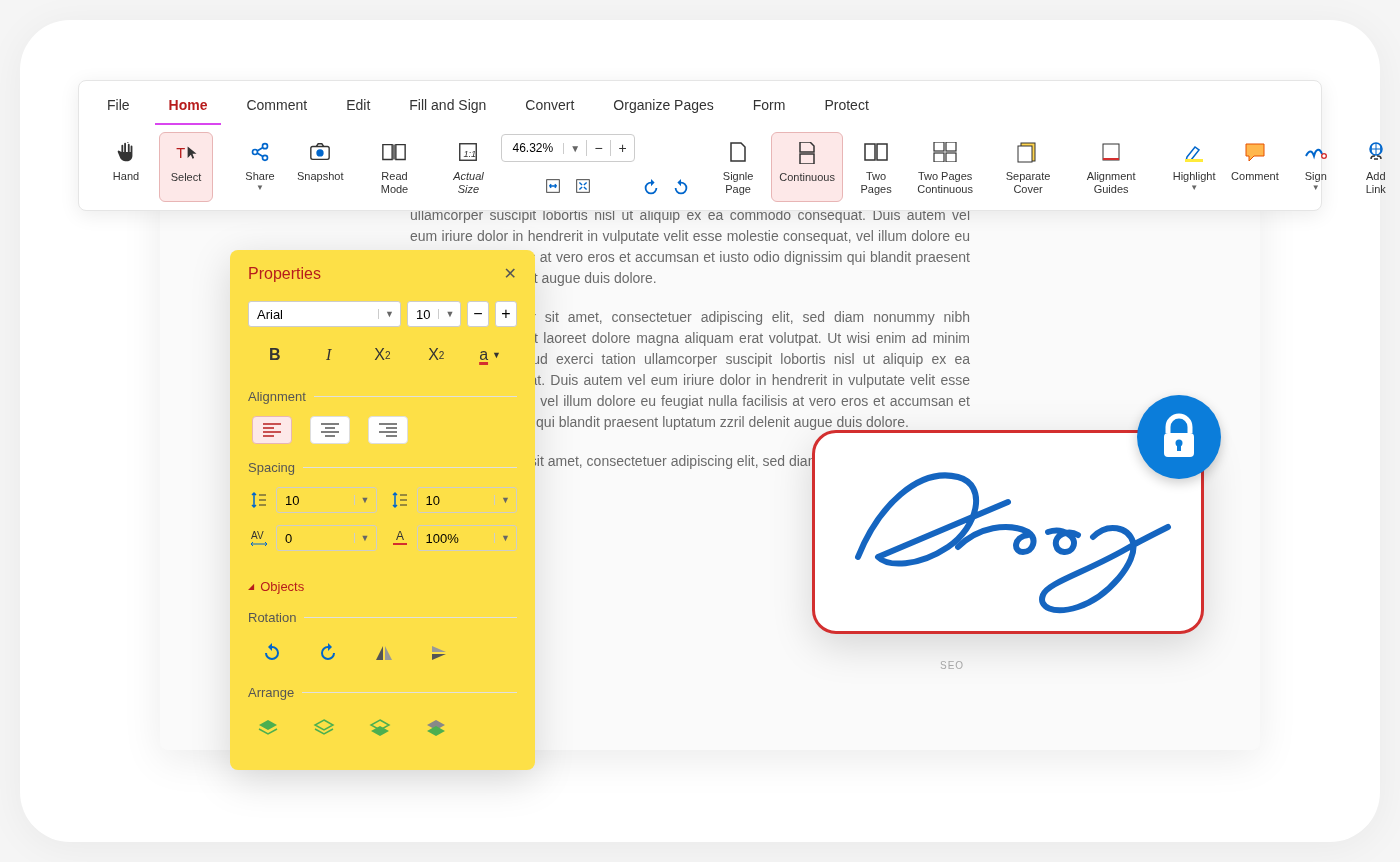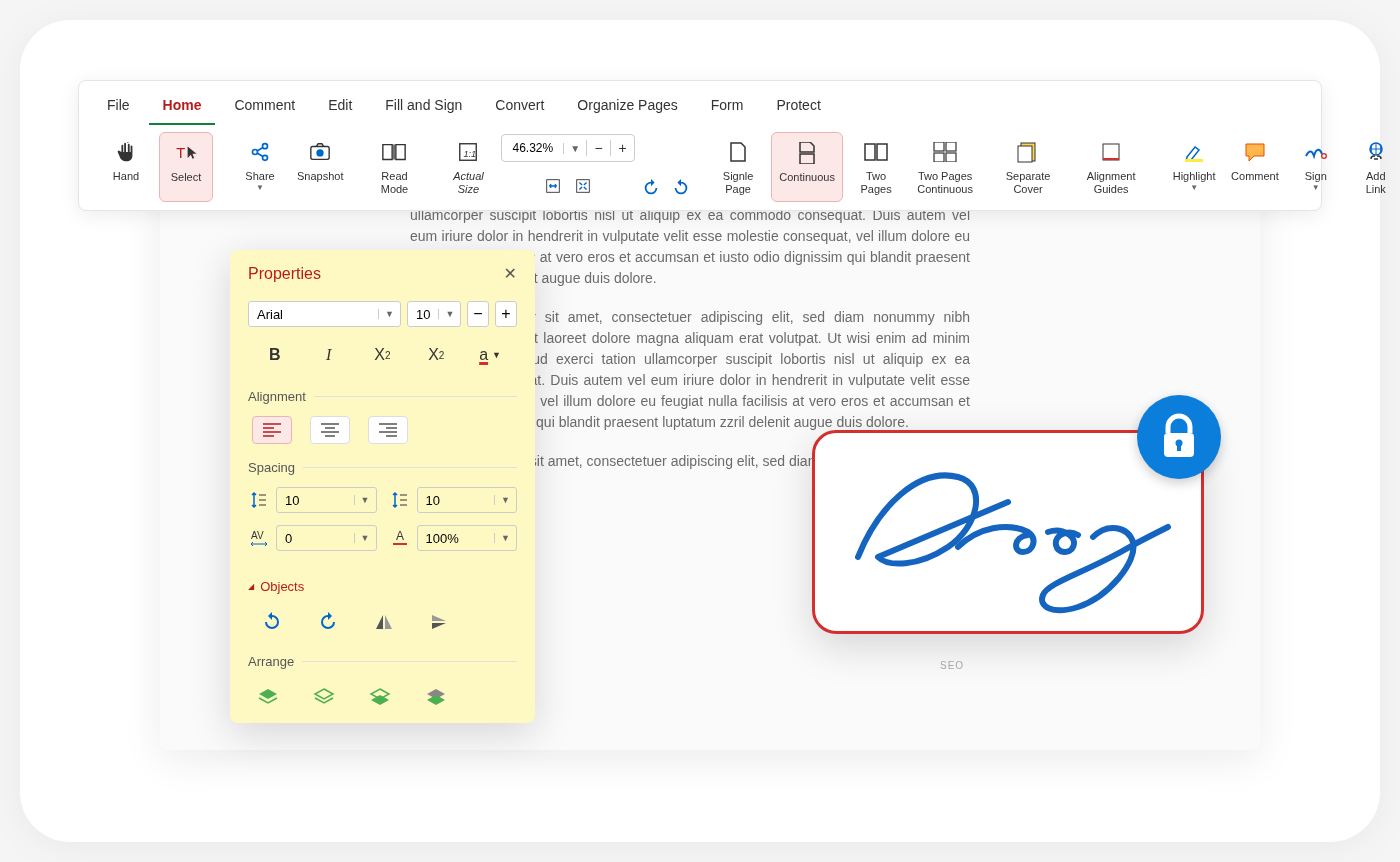--- a/index.html
+++ b/index.html
@@ -1,44 +1,44 @@
 <!DOCTYPE html>
 <html><head>
 <meta charset="utf-8">
 <style>
 * { box-sizing: border-box; margin: 0; padding: 0; font-family: -apple-system, Segoe UI, Arial, sans-serif; }
 body { background: #f5f5f5; width: 1400px; height: 862px; overflow: hidden; position: relative; }
 .app-bg { position: absolute; top: 20px; left: 20px; right: 20px; bottom: 20px; background: #fff; border-radius: 50px; box-shadow: 0 5px 40px rgba(0,0,0,0.05); }
 .doc-bg { position: absolute; top: 170px; left: 160px; width: 1100px; height: 580px; background: #fafafa; border-radius: 8px; box-shadow: 0 10px 40px rgba(0,0,0,0.08); }
 
 .ribbon { position: absolute; top: 80px; left: 78px; right: 78px; background: #fff; border: 1px solid #e5e5e5; border-radius: 8px; box-shadow: 0 4px 20px rgba(0,0,0,0.08); }
-.tabs { display: flex; gap: 5px; padding: 10px 14px 0; border-bottom: 1px solid transparent; }
+.tabs { display: flex; gap: 11px; padding: 10px 14px 0; border-bottom: 1px solid transparent; }
 .tab { padding: 6px 14px 10px; font-size: 14px; color: #333; cursor: pointer; border-bottom: 2px solid transparent; }
-.tab.active { color: #b71c1c; font-weight: 600; border-bottom: 2px solid #15803d; }
+.tab.active { color: #b71c1c; font-weight: 600; border-bottom: 2px solid #d946ef; }
 
 .toolbar { display: flex; align-items: stretch; padding: 6px 10px 8px; gap: 0; }
 .tool-group { display: flex; gap: 6px; padding: 0 10px; }
 .sep { width: 1px; background: #e8e8e8; margin: 4px 0; }
 .tool-button { display: flex; flex-direction: column; align-items: center; justify-content: flex-start; min-width: 54px; padding: 6px 4px; border-radius: 6px; cursor: pointer; font-size: 11px; color: #333; text-align: center; line-height: 1.2; }
 .tool-button.wide { min-width: 72px; }
 .tool-button.selected { background: #fde8e8; border: 1px solid #e8b5b5; }
 .tool-button .ic { height: 28px; display: flex; align-items: center; justify-content: center; margin-bottom: 4px; }
 .tool-button .lbl { white-space: pre-line; }
 .zoombox { display: flex; align-items: center; height: 28px; border: 1px solid #ccc; border-radius: 4px; overflow: hidden; margin-top: 2px; }
 .zoombox .zv { padding: 0 10px; font-size: 12px; }
 .zoombox .dd { border-left: 1px solid #ccc; padding: 0 6px; font-size: 10px; color: #666; }
 .zoombox .zb { border-left: 1px solid #ccc; width: 24px; text-align: center; font-size: 14px; color: #333; }
 .mini-row { display: flex; gap: 10px; margin-top: 6px; justify-content: center; }
 .mini-icon { width: 20px; height: 20px; display: flex; align-items: center; justify-content: center; }
 
 .doc-text { position: absolute; top: 205px; left: 410px; width: 560px; font-size: 14px; color: #6b6b6b; line-height: 1.5; text-align: justify; }
 .doc-text p { margin-bottom: 18px; }
 .seo-caption { position: absolute; top: 660px; left: 940px; font-size: 10px; color: #aaa; letter-spacing: 1px; }
 
-.properties-panel { position: absolute; top: 250px; left: 230px; width: 305px; background: #fef9c3; border-radius: 8px; box-shadow: 0 10px 40px rgba(0,0,0,0.15); padding-bottom: 4px; }
+.properties-panel { position: absolute; top: 250px; left: 230px; width: 305px; background: #fde047; border-radius: 8px; box-shadow: 0 10px 40px rgba(0,0,0,0.15); padding-bottom: 20px; }
 .pp-header { display: flex; justify-content: space-between; align-items: center; padding: 14px 18px; font-size: 16px; color: #b71c1c; }
 .pp-close { font-size: 16px; color: #555; cursor: pointer; }
 .pp-section-title { display: flex; align-items: center; gap: 6px; padding: 8px 18px 6px; font-size: 13px; color: #b71c1c; }
 .pp-section-title::before { content: "◢"; font-size: 8px; color: #b71c1c; transform: rotate(0deg); }
 .pp-row { display: flex; align-items: center; gap: 6px; padding: 4px 18px; }
 .pp-input { display: flex; align-items: center; border: 1px solid #ccc; border-radius: 3px; height: 26px; background: #fff; }
 .pp-input .val { padding: 0 8px; font-size: 13px; flex: 1; }
 .pp-input .dd { border-left: 1px solid #ccc; padding: 0 6px; font-size: 9px; color: #666; }
 .font-family { flex: 1; }
 .font-size { width: 54px; }
@@ -410,20 +410,23 @@
       <div class="sp-input">
           <div class="val">100%</div>
           <div class="dd">▼</div>
         </div>
     </div>
   </div>
   <div style="height:14px;"></div>
   <div class="pp-section-title">
       <span>Objects</span>
     </div>
+  <div class="pp-sub">
+      <span>Rotation</span>
+    </div>
   <div class="rot-row">
     <div class="rot-btn">
         <svg width="20" height="20" viewBox="0 0 20 20">
           <path d="M10 3a7 7 0 11-7 7h2a5 5 0 105-5v3L6 4l4-4z" fill="#0066cc"></path>
         </svg>
       </div>
     <div class="rot-btn">
         <svg width="20" height="20" viewBox="0 0 20 20">
           <path d="M10 3a7 7 0 107 7h-2a5 5 0 11-5-5v3l4-4-4-4z" fill="#0066cc"></path>
         </svg>

